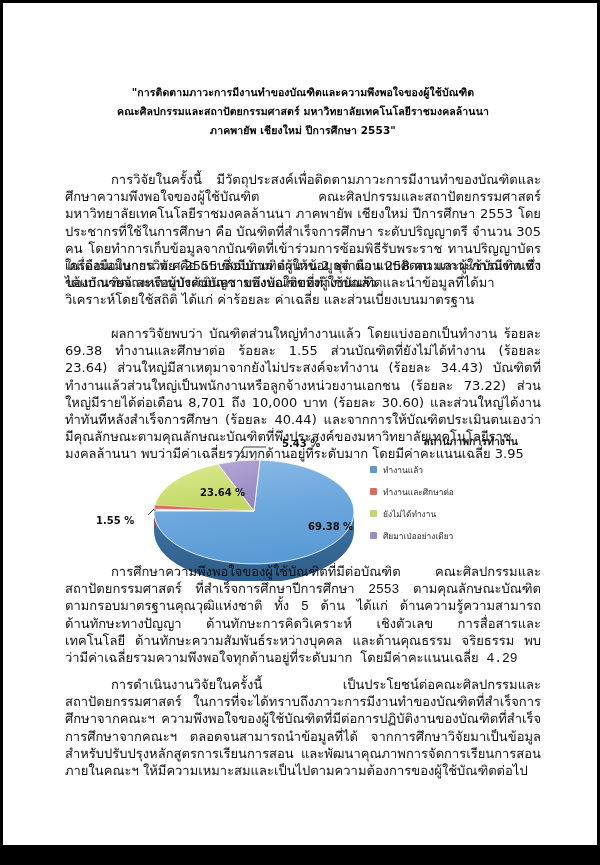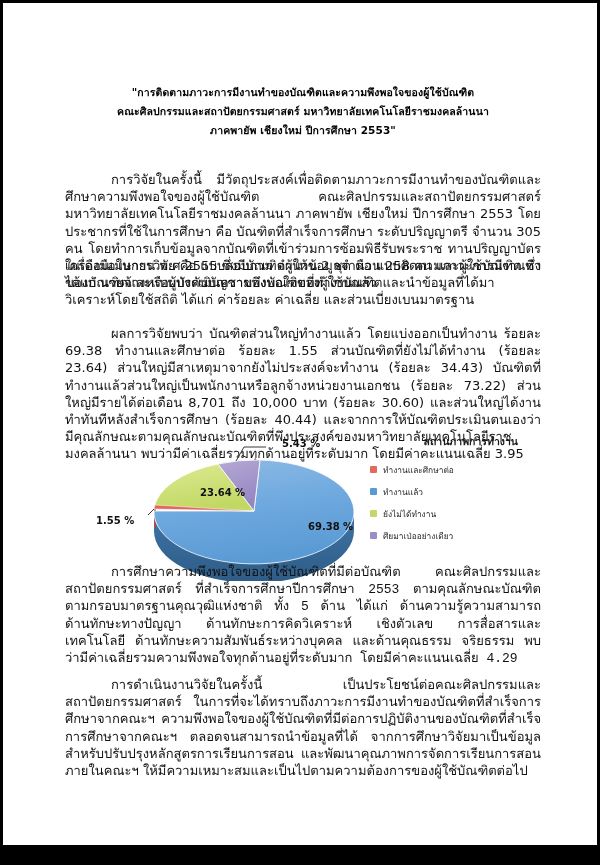--- a/index.html
+++ b/index.html
@@ -232,28 +232,28 @@
         <div class="pie-label" id="lbl-main">69.38 %</div>
         <div class="pie-label" id="lbl-green">23.64 %</div>
         <div class="pie-label" id="lbl-purple">5.43 %</div>
         <div class="pie-label" id="lbl-red">1.55 %</div>
       </div>
 
       <div id="chart-title">สถานภาพการทำงาน</div>
 
       <div id="legend">
         <div class="legend-row">
+          <span class="legend-swatch" style="background:#5B9BD5"></span>
+          <span class="legend-label">ทำงานแล้ว</span>
+        </div>
+        <div class="legend-row">
           <span class="legend-swatch" style="background:#E06A5E"></span>
           <span class="legend-label">ทำงานและศึกษาต่อ</span>
         </div>
         <div class="legend-row">
-          <span class="legend-swatch" style="background:#5B9BD5"></span>
-          <span class="legend-label">ทำงานแล้ว</span>
-        </div>
-        <div class="legend-row">
           <span class="legend-swatch" style="background:#C3D86B"></span>
           <span class="legend-label">ยังไม่ได้ทำงาน</span>
         </div>
         <div class="legend-row">
           <span class="legend-swatch" style="background:#9C8EC4"></span>
           <span class="legend-label">ศึยมาเป่ออย่างเดียว</span>
         </div>
       </div>
     </div>
 

